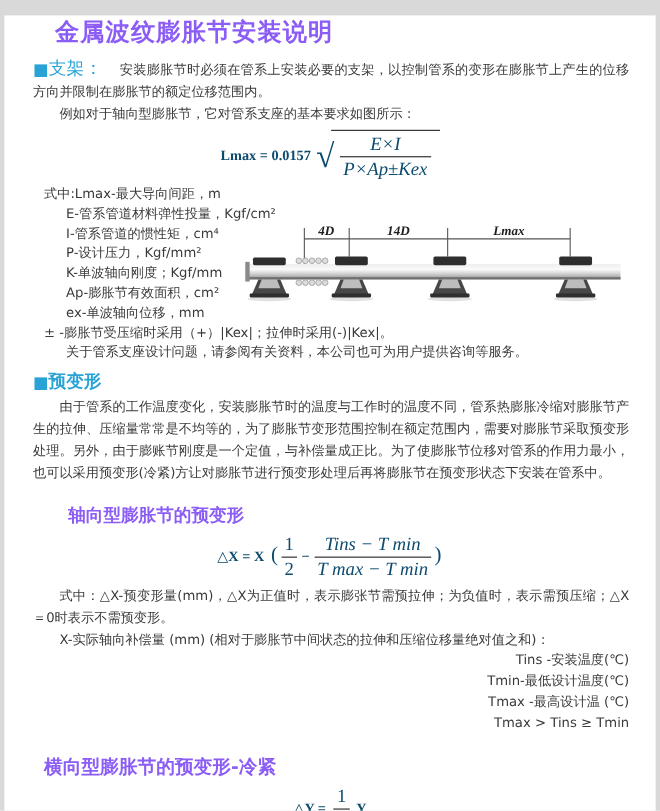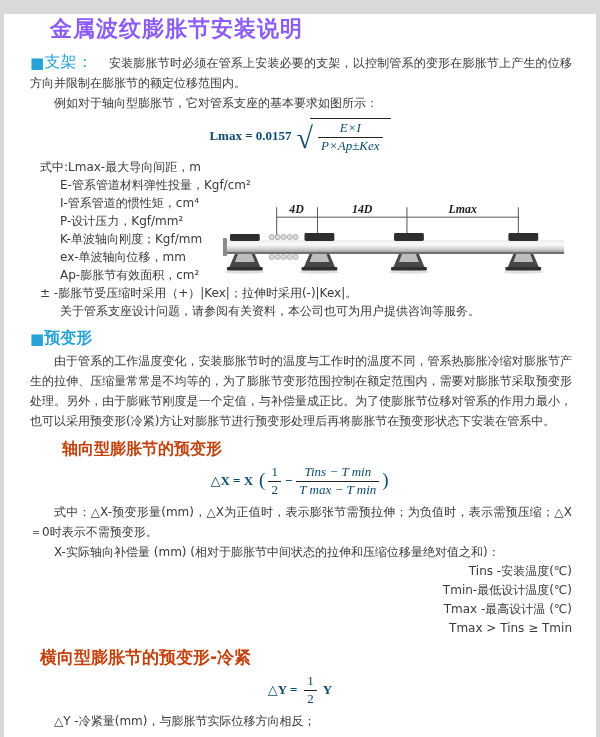--- a/index.html
+++ b/index.html
@@ -45,24 +45,24 @@
     font-weight:normal;
     margin-right:16px;
   }
   .sec-head{
     margin:8px 0 2px 26px;
     font-size:16px;
     font-weight:bold;
     color:#29a3d6;
   }
   .sub-head{
-    margin:8px 0 2px 58px;
+    margin:19px 0 2px 58px;
     font-size:16px;
     font-weight:bold;
-    color:#c2410c;
+    color:#8b5cf6;
   }
   .sub-head.lateral{ margin-left:36px; font-size:17px; }
 
   
   .formula-row{ text-align:center; margin:5px 0 4px 0; }
   .formula{
     display:inline-flex;
     align-items:center;
     font-family:"Liberation Serif","DejaVu Serif",serif;
     font-size:13px;
@@ -78,21 +78,21 @@
     transform:translateY(2px);
   }
   .rad-body{
     display:inline-block;
     border-top:1.6px solid #222;
     padding:2px 6px 0 6px;
   }
   .frac{
     display:inline-block;
     text-align:center;
-    font-size:13px;
+    font-size:17px;
     line-height:1.15;
     vertical-align:middle;
     margin:0 2px;
   }
   .frac.italic{ font-style:italic; }
   .frac .num{ display:block; border-bottom:1px solid #222; padding:0 3px 1px 3px; }
   .frac .den{ display:block; padding:1px 3px 0 3px; }
   .paren{ font-size:19px; font-weight:400; margin:0 1px; transform:translateY(-1px); }
   .op{ margin:0 2px; font-weight:bold; }
 
@@ -150,22 +150,22 @@
       </span>
     </span>
   </div>
 
   <div class="defs">
     <div>式中:Lmax-最大导向间距，m</div>
     <div class="d-ind">E-管系管道材料弹性投量，Kgf/cm²</div>
     <div class="d-ind">I-管系管道的惯性矩，cm⁴</div>
     <div class="d-ind">P-设计压力，Kgf/mm²</div>
     <div class="d-ind">K-单波轴向刚度；Kgf/mm</div>
+    <div class="d-ind">Ap-膨胀节有效面积，cm²</div>
     <div class="d-ind">ex-单波轴向位移，mm</div>
-    <div class="d-ind">Ap-膨胀节有效面积，cm²</div>
     <div>± -膨胀节受压缩时采用（+）|Kex|；拉伸时采用(-)|Kex|。</div>
     <div class="d-ind">关于管系支座设计问题，请参阅有关资料，本公司也可为用户提供咨询等服务。</div>
   </div>
 
   <div class="diagram">
     <svg viewBox="0 0 360 100">
       <defs>
         <linearGradient id="pipeGrad" x1="0" y1="0" x2="0" y2="1">
           <stop offset="0" stop-color="#ededed"></stop>
           <stop offset="0.35" stop-color="#fafafa"></stop>

